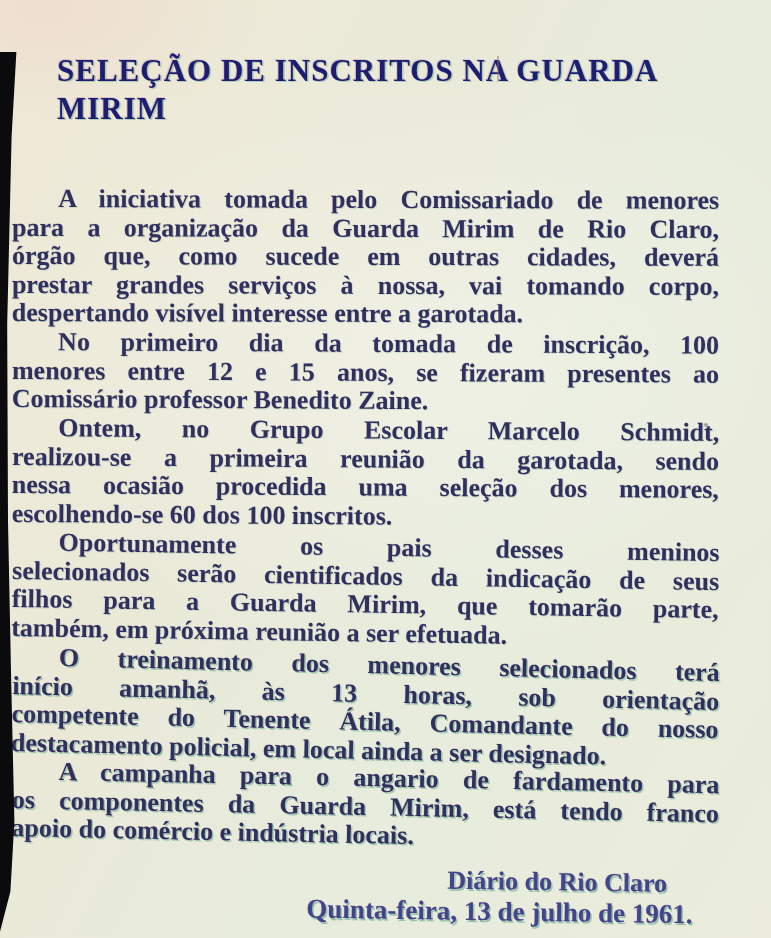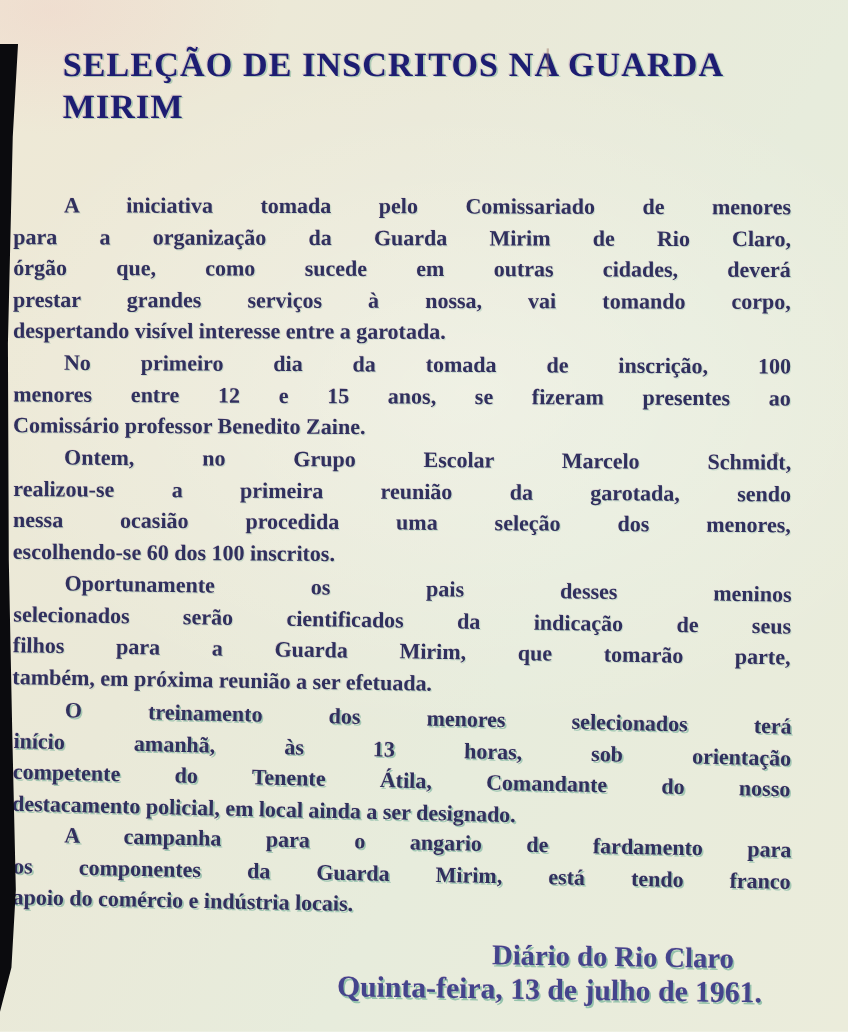--- a/index.html
+++ b/index.html
@@ -16,28 +16,28 @@
   .edge{
     position:absolute;left:0;top:0;width:20px;height:100%;
     background:#0b0b0e;
     clip-path:polygon(0% 0%, 82% 0%, 58% 9%, 36% 29%, 40% 50%, 56% 67%, 72% 82%, 52% 89.5%, 0% 93.8%);
     z-index:3;
   }
   .speck{position:absolute;border-radius:50%;background:rgba(60,50,70,0.75);z-index:2;}
   .speck.s2{left:704px;top:371px;width:4px;height:4px;opacity:.55;}
   .hair{position:absolute;left:497px;top:4px;width:2px;height:26px;background:rgba(150,110,100,0.45);z-index:2;}
   h1.title{
-    margin:40px 0 0 57px;
+    margin:52px 0 0 57px;
     font-size:31px;line-height:38px;font-weight:bold;letter-spacing:1px;
     color:var(--title-ink);
     text-shadow:-1px -1px 0 rgba(140,40,130,0.18), 1.5px 1px 0 rgba(20,130,95,0.28);
   }
   .body-text{
     position:relative;margin:57px 0 0 12px;width:707px;
-    font-size:20px;line-height:28.6px;font-weight:bold;
+    font-size:26px;line-height:28.6px;font-weight:bold;
     color:var(--ink);
     text-shadow:-0.5px -0.5px 0 rgba(150,40,120,0.14), 1px 1px 0 rgba(30,130,100,0.16);
   }
   .para{transform-origin:0 50%;}
   .para-0{transform:rotate(0.15deg);}
   .para-1{transform:rotate(0.3deg);}
   .para-2{transform:rotate(0.4deg);}
   .para-3{transform:rotate(0.9deg);}
   .para-4{transform:rotate(1.3deg);}
   .para-5{transform:rotate(1.15deg);}

